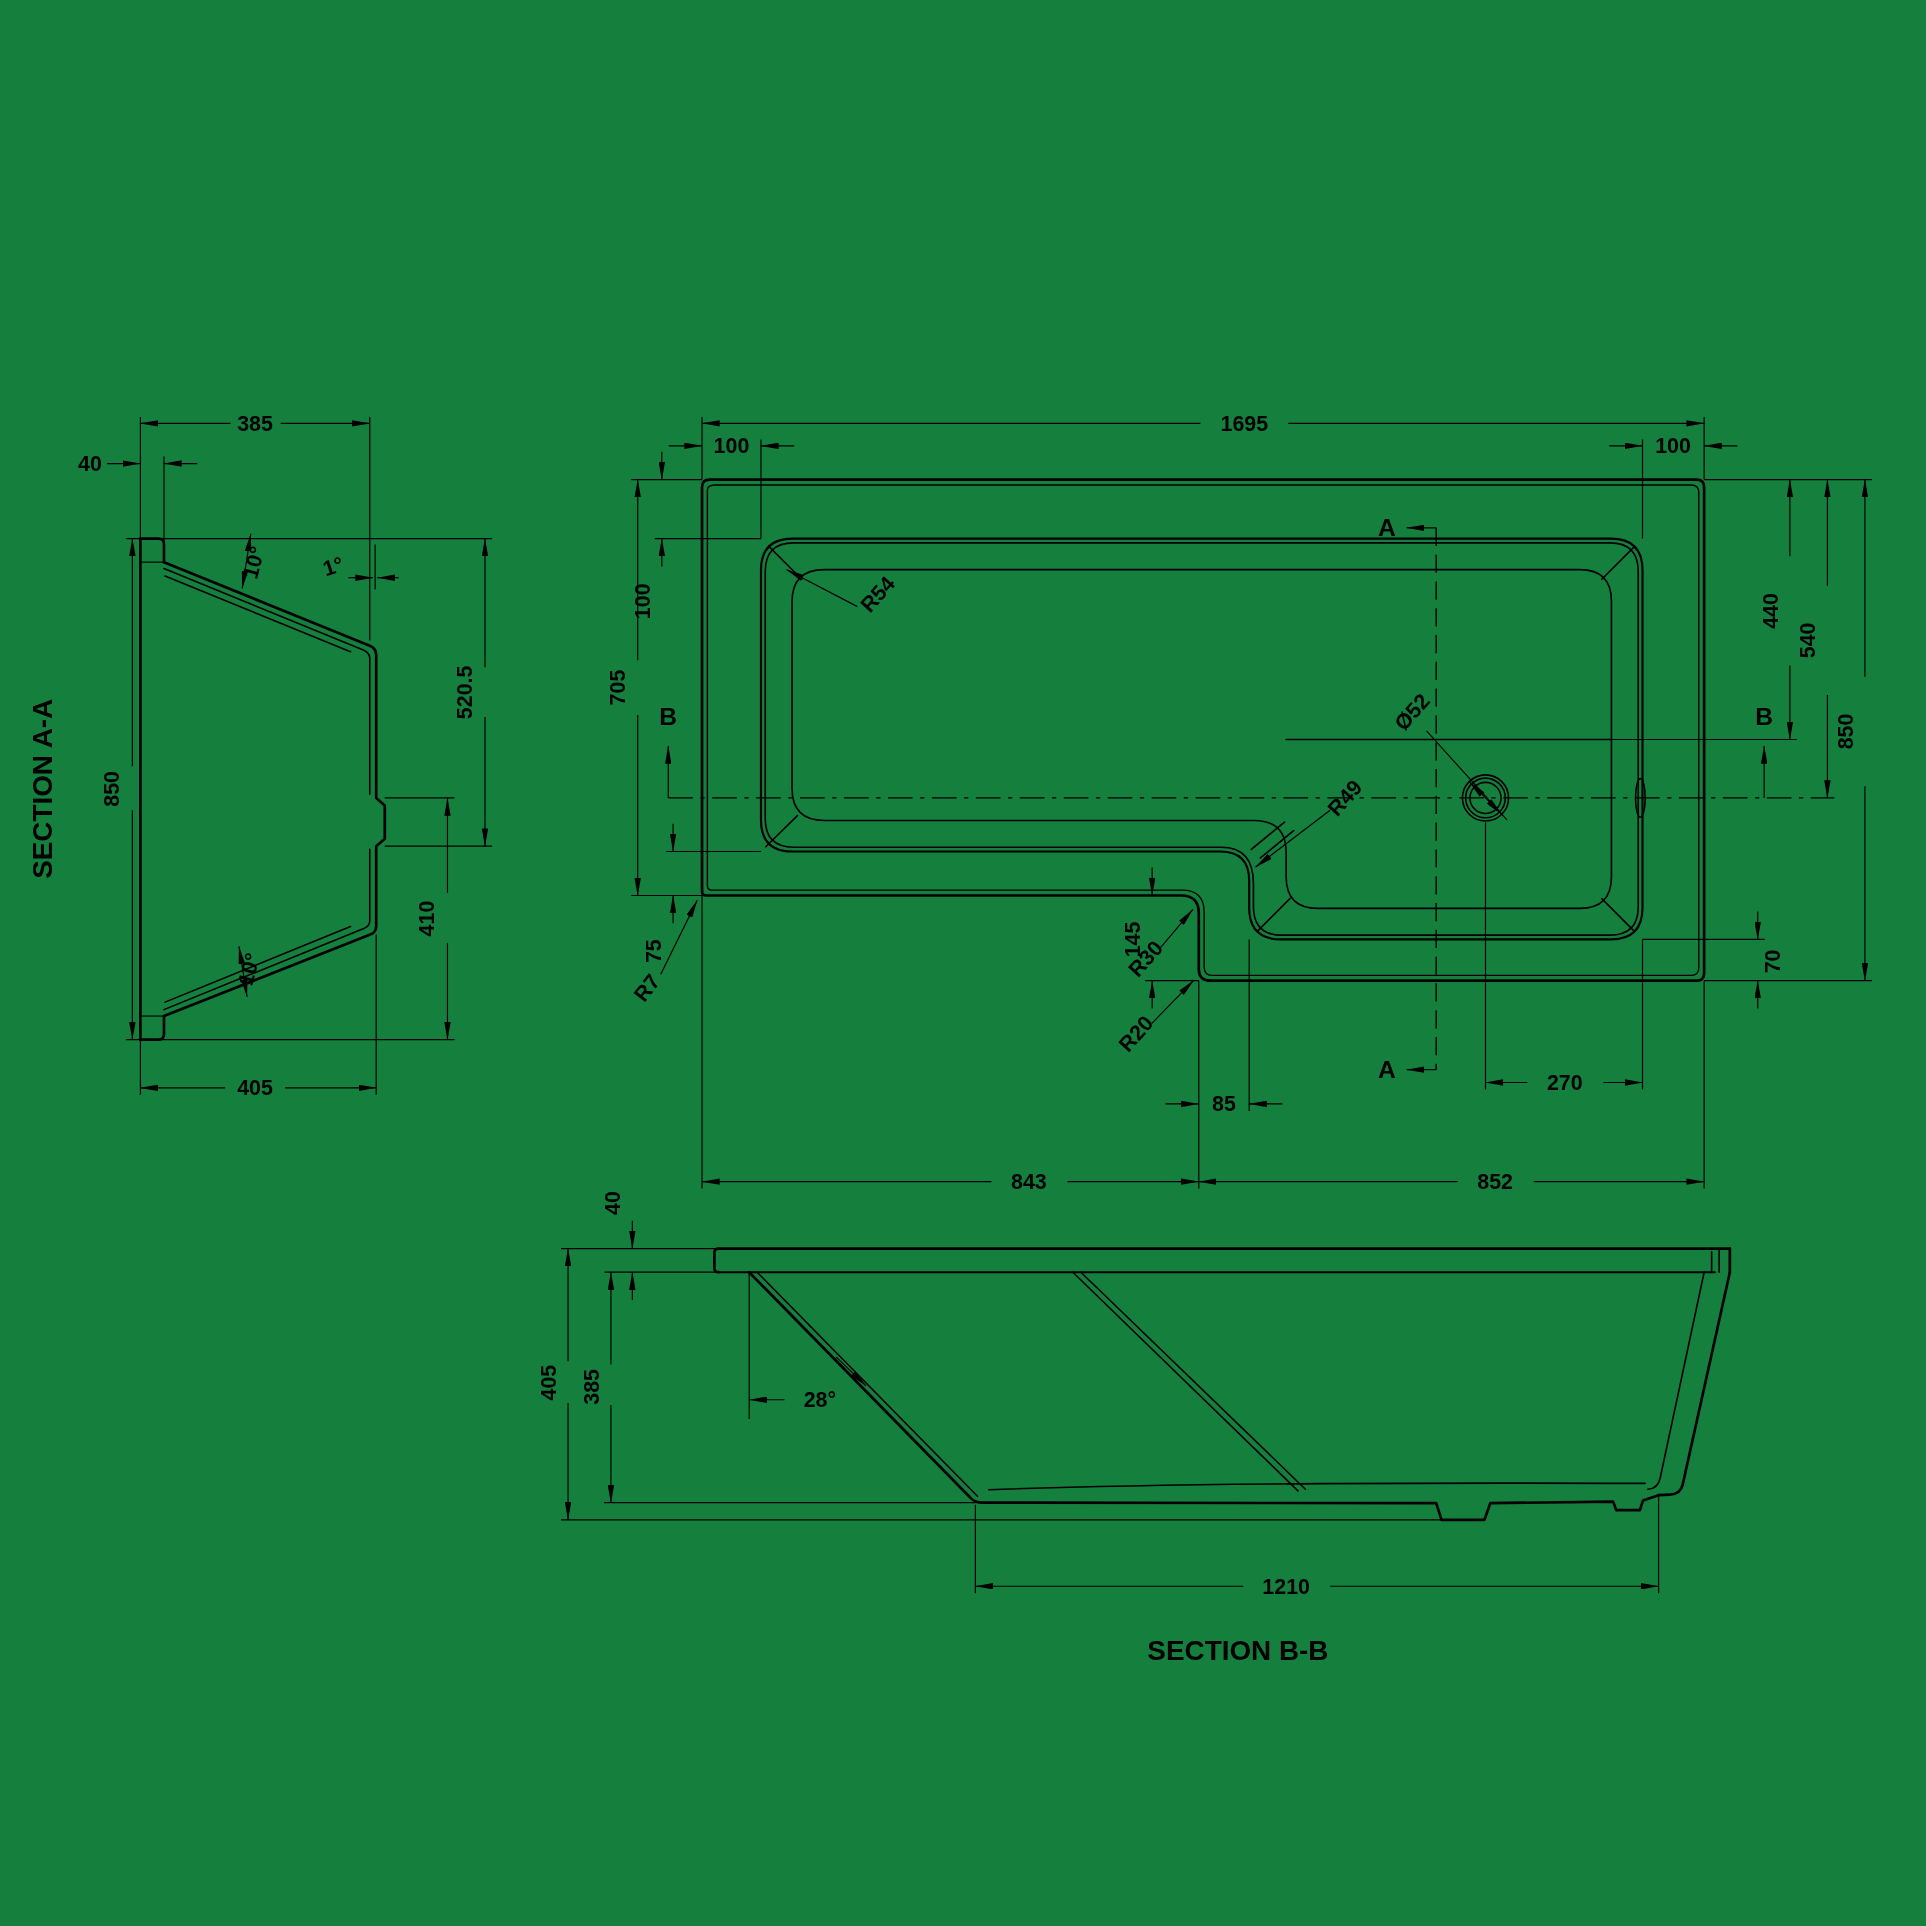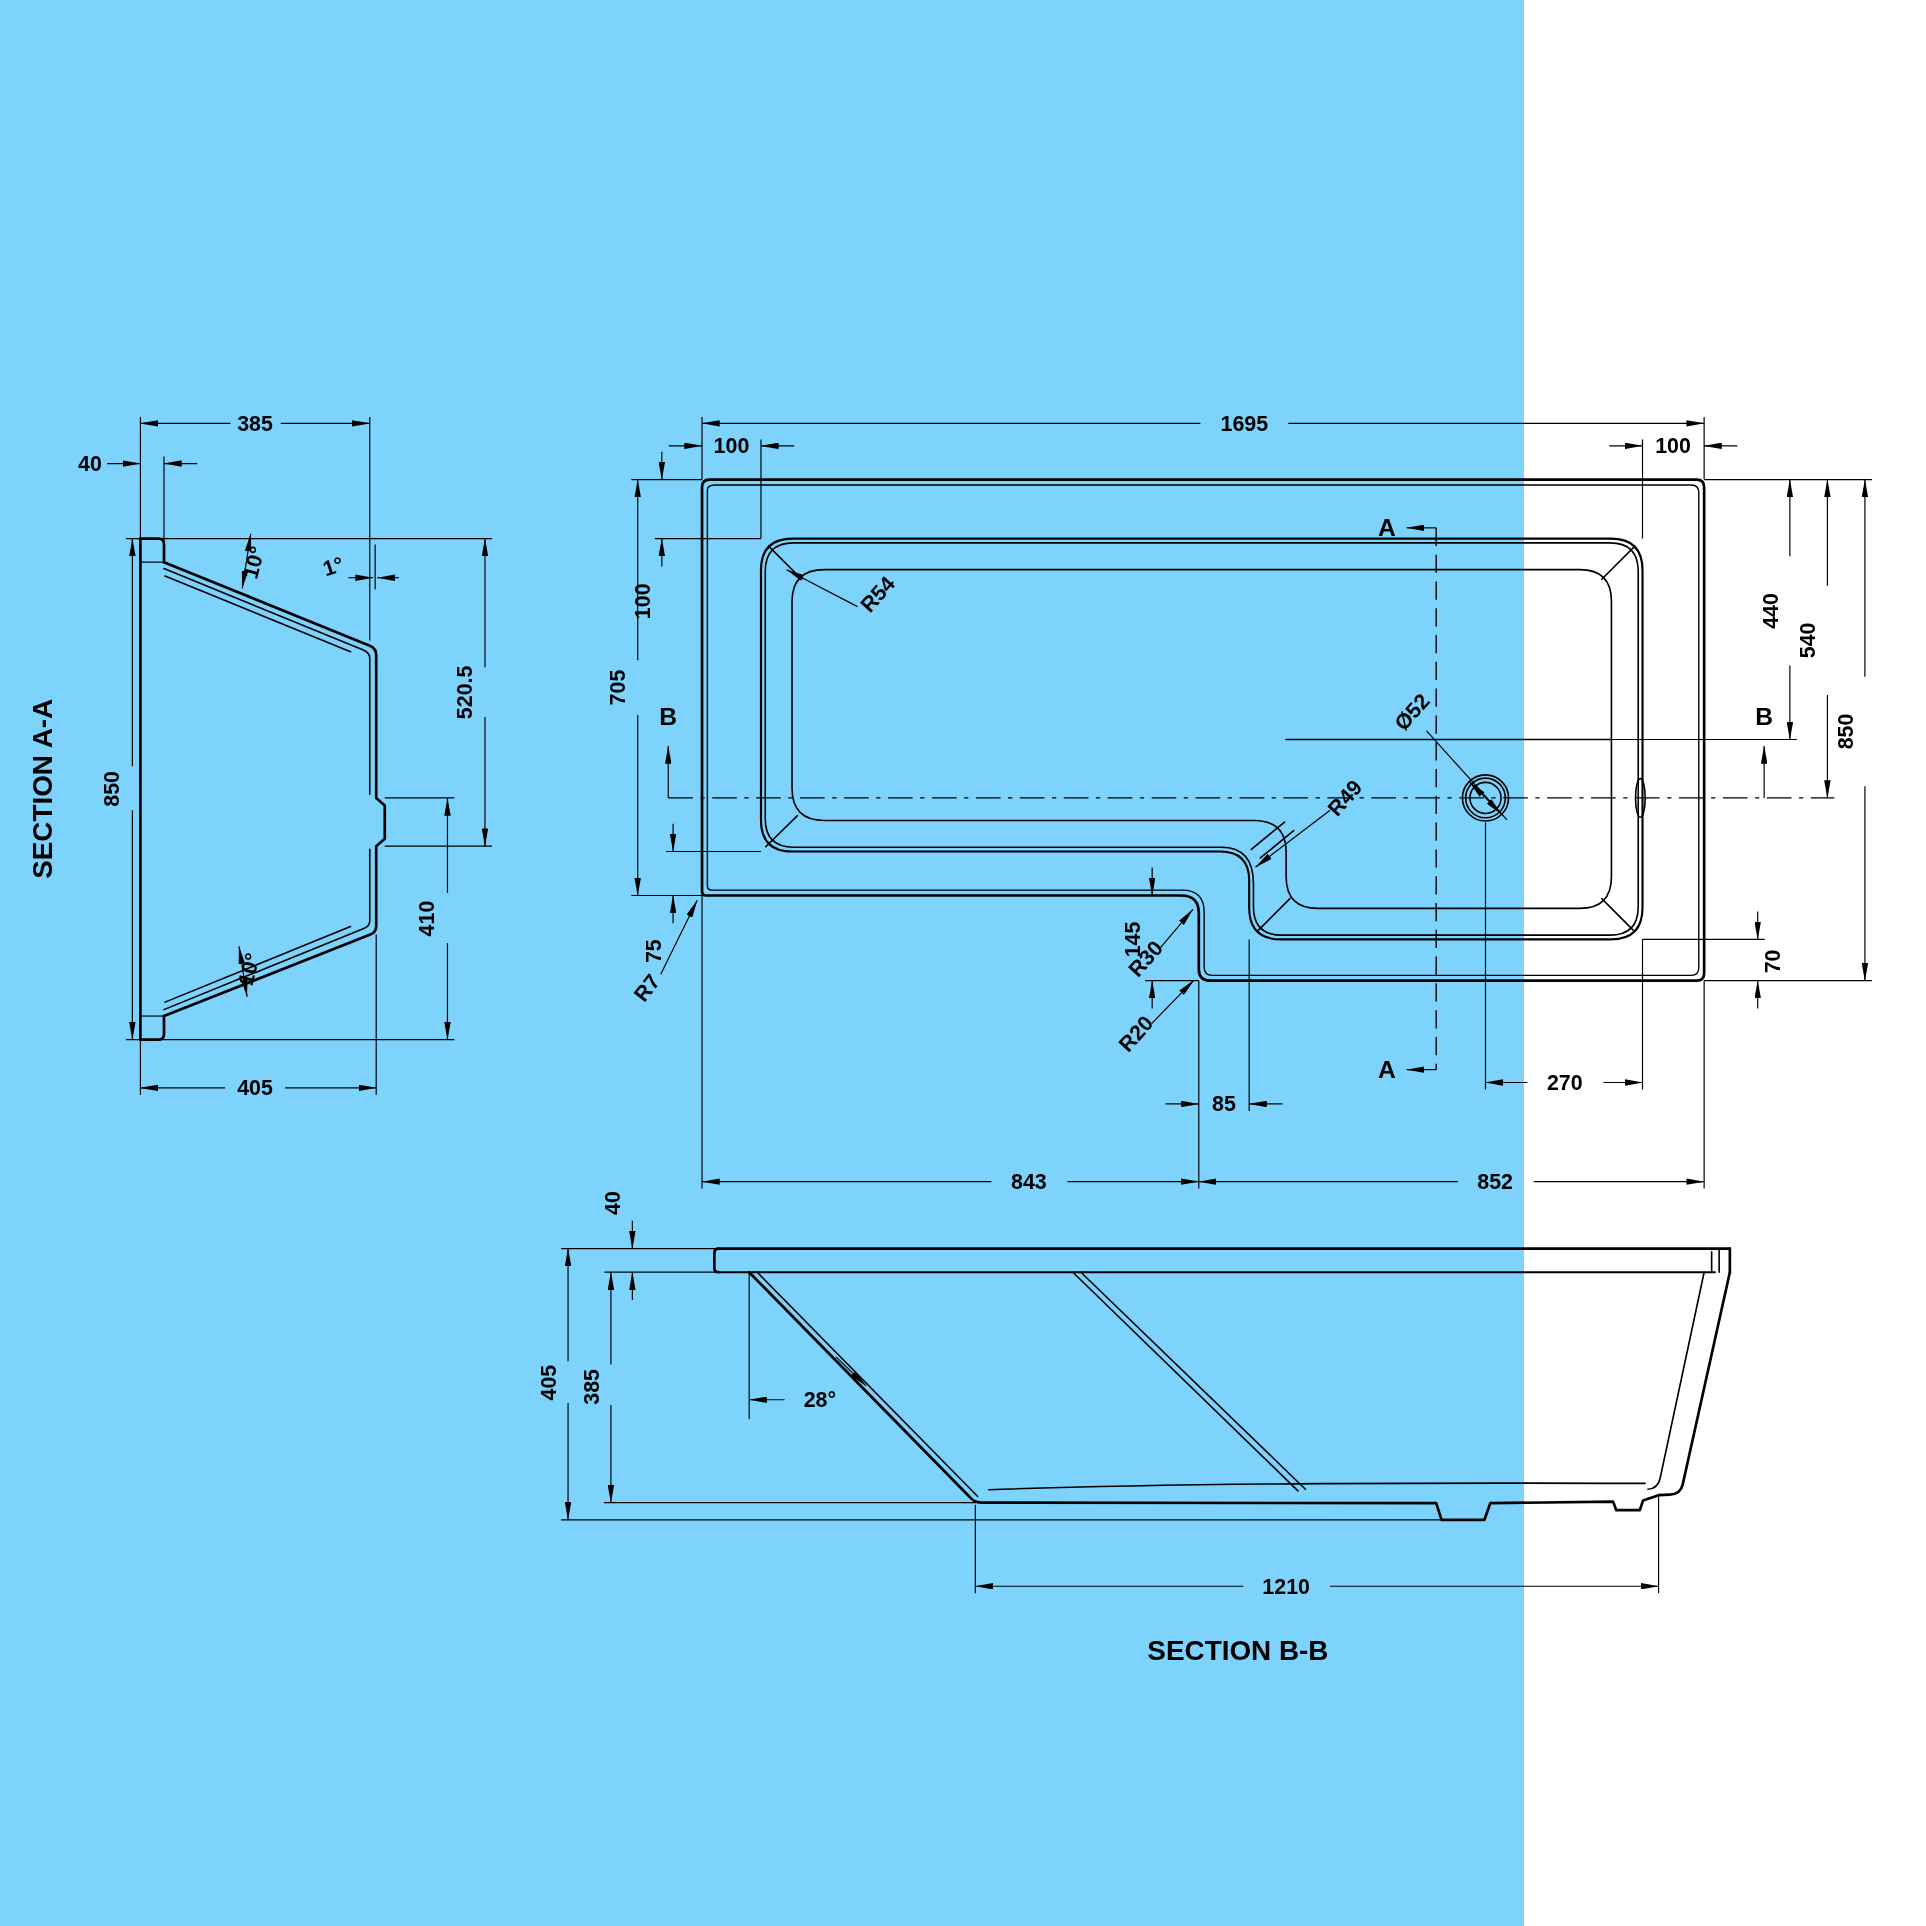--- a/index.html
+++ b/index.html
@@ -1,17 +1,17 @@
 <!DOCTYPE html>
 <html style="font-size:8.6px"><head>
 <meta charset="utf-8">
 <style>
   html,body{margin:0;padding:0;background:#ffffff;}
   body{font-family:"Liberation Sans",sans-serif;}
-  #stage{width:1524px;height:1926px;background:#7dd3fc;position:relative;}
+  #stage{width:1926px;height:1926px;background:#15803d;position:relative;}
   svg{display:block;}
   .ol{fill:none;stroke:#000;stroke-width:5;stroke-linecap:round;stroke-linejoin:round;}
   .ml{fill:none;stroke:#000;stroke-width:4;stroke-linecap:round;stroke-linejoin:round;}
   .fl{fill:none;stroke:#000;stroke-width:3;stroke-linecap:round;stroke-linejoin:round;}
   .rl{fill:none;stroke:#000;stroke-width:2.6;stroke-linecap:round;stroke-linejoin:round;}
   .tl{fill:none;stroke:#000;stroke-width:2.2;stroke-linecap:butt;}
   .cl{fill:none;stroke:#000;stroke-width:2.4;stroke-dasharray:46 14 8 14;}
   .sl{fill:none;stroke:#000;stroke-width:2.6;stroke-dasharray:34 16;}
   .dt{font:bold 40px "Liberation Sans",sans-serif;fill:#000;}
   .mt{font:bold 46px "Liberation Sans",sans-serif;fill:#000;}

